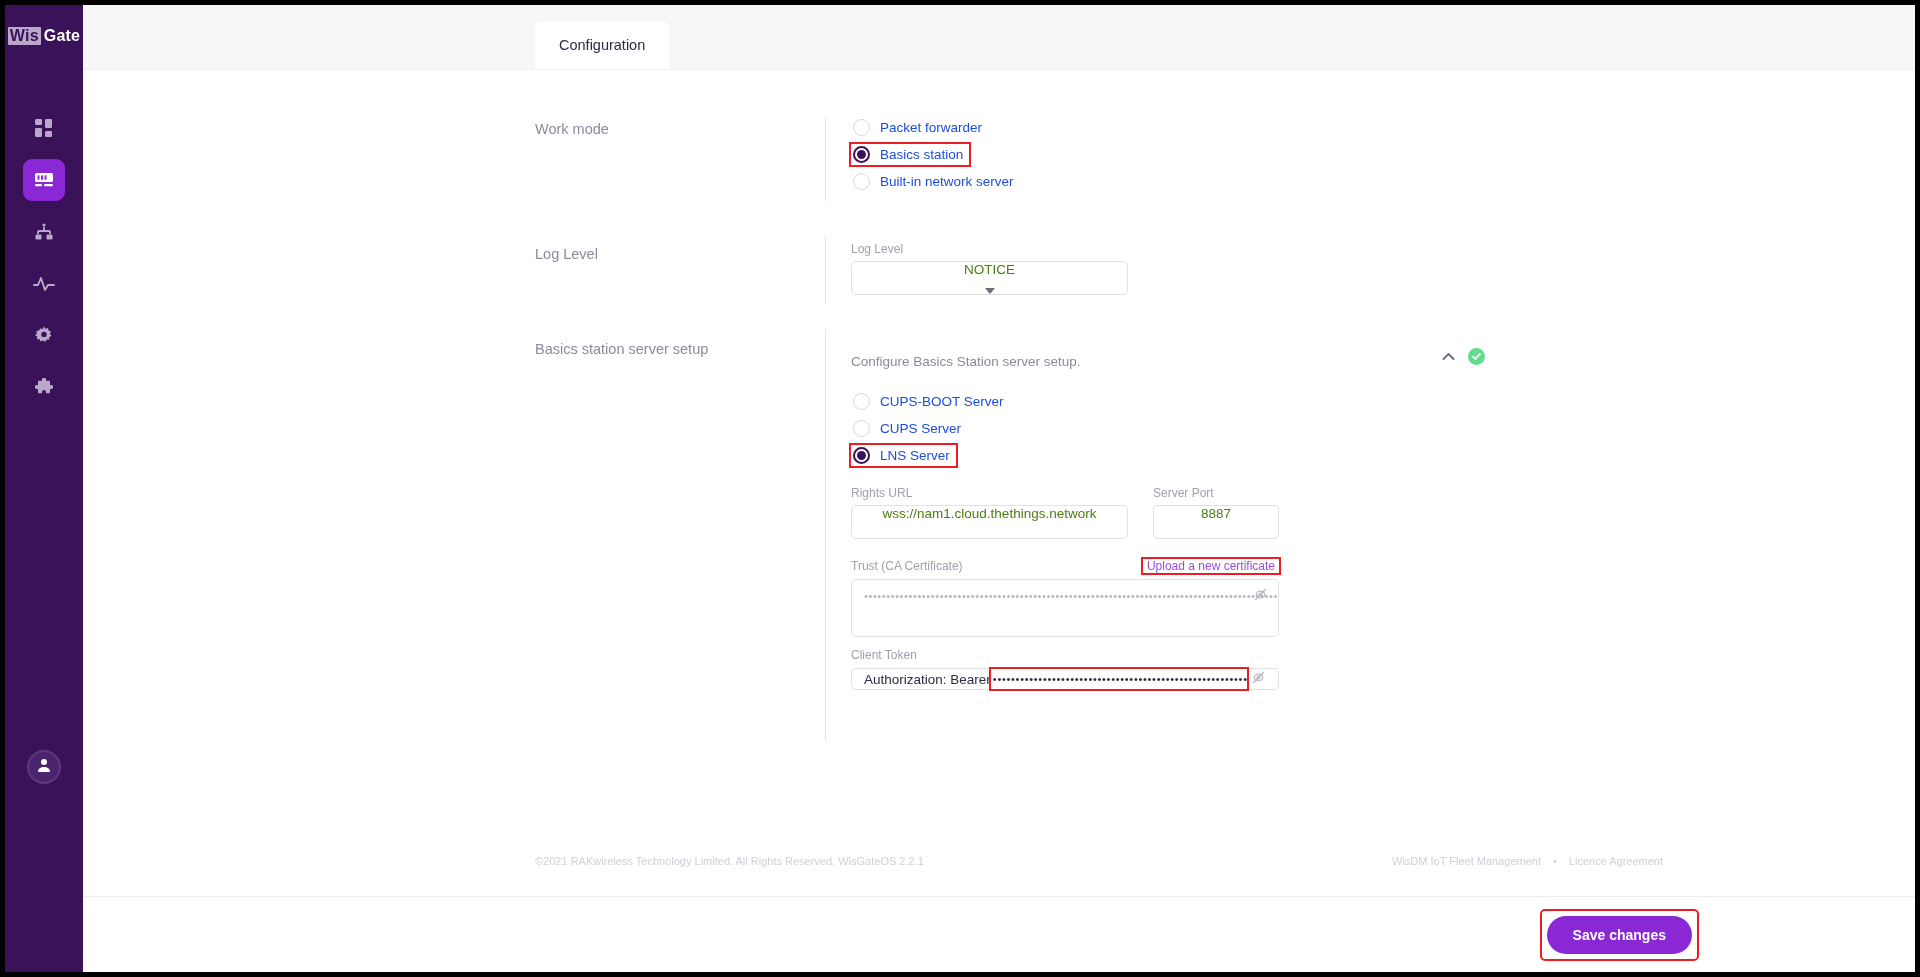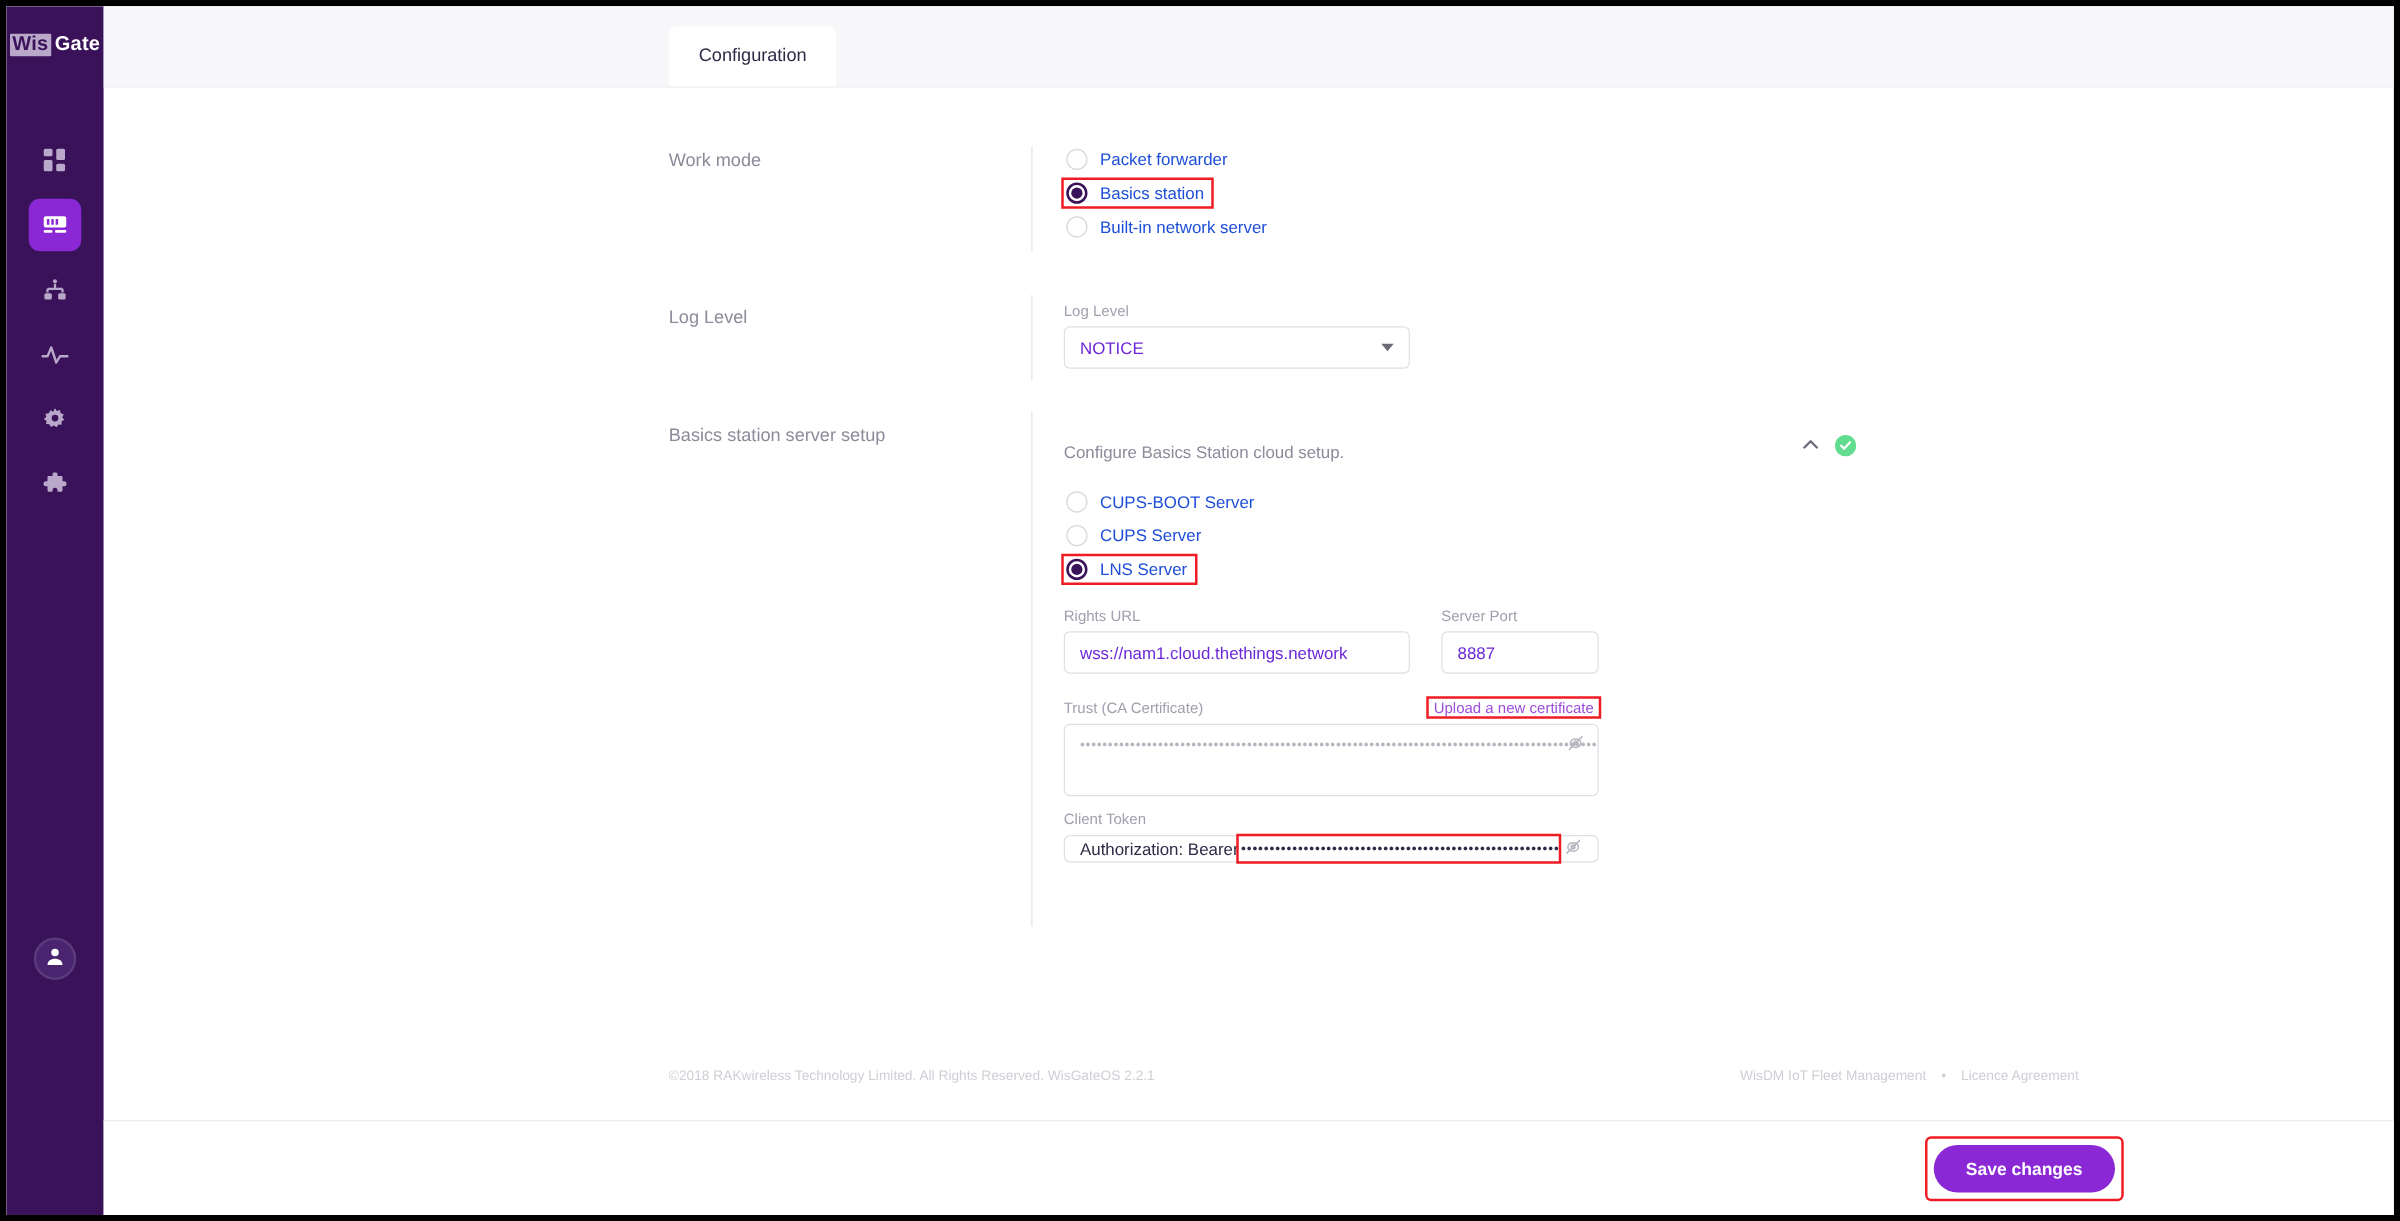--- a/index.html
+++ b/index.html
@@ -105,22 +105,23 @@
   .dot.on::after {
     content: ""; width: 9px; height: 9px; border-radius: 50%;
     background: #3a1259;
   }
 
   .field { position: relative; }
   .field-label { font-size: 12px; color: #a0a0ae; margin-bottom: 5px; }
   .input, .select {
     height: 34px; border: 1px solid #e0e0e6; border-radius: 5px;
     background: #fff; display: flex; align-items: center;
-    padding: 0 12px; font-size: 13.5px; color: #6d28d9;
+    padding: 0 12px; font-size: 13.5px; color: #4d7c0f;
     cursor: text;
+    flex-direction: column;
   }
   .select { cursor: pointer; justify-content: space-between; }
   .caret {
     width: 0; height: 0;
     border-left: 5px solid transparent; border-right: 5px solid transparent;
     border-top: 6px solid #6b6b7a;
   }
 
   .sect-desc { font-size: 13.5px; color: #8b8b9a; }
   .sub-label { font-size: 12px; color: #a0a0ae; }
@@ -310,21 +311,21 @@
         </div>
       </div>
 
       <div class="row" style="margin-top:42px;">
         <div class="row-label">Basics station server setup</div>
         <div class="row-body">
           <div class="vline" style="height:412px;top:-8px;"></div>
 
           <div style="position:relative;width:640px;">
             <div style="display:flex;align-items:flex-start;justify-content:space-between;">
-              <div class="sect-desc" style="padding-top:17px;">Configure Basics Station cloud setup.</div>
+              <div class="sect-desc" style="padding-top:17px;">Configure Basics Station server setup.</div>
               <div style="display:flex;align-items:center;gap:13px;padding-top:10px;padding-right:6px;">
                 <span class="chev-up">
                   <svg width="13" height="9" viewBox="0 0 13 9" fill="none" stroke="#6b6b7a" stroke-width="1.9" stroke-linecap="round" stroke-linejoin="round">
                     <path d="M1.5 7 L6.5 2 L11.5 7"></path>
                   </svg>
                 </span>
                 <span class="check-badge">
                   <svg width="11" height="11" viewBox="0 0 11 11" fill="none" stroke="#ffffff" stroke-width="1.8" stroke-linecap="round" stroke-linejoin="round">
                     <path d="M2 5.6 L4.3 8 L9 2.8"></path>
                   </svg>
@@ -391,21 +392,21 @@
                   </svg>
                 </span>
               </div>
             </div>
 
           </div>
         </div>
       </div>
 
       <div class="footer-note">
-        <span class="footer-left">©2018 RAKwireless Technology Limited. All Rights Reserved. WisGateOS 2.2.1</span>
+        <span class="footer-left">©2021 RAKwireless Technology Limited. All Rights Reserved. WisGateOS 2.2.1</span>
         <span class="footer-right">
           <span>WisDM IoT Fleet Management</span>
           <span class="dotsep">•</span>
           <span>Licence Agreement</span>
         </span>
       </div>
 
     </div>
 
     <div class="bottombar">

